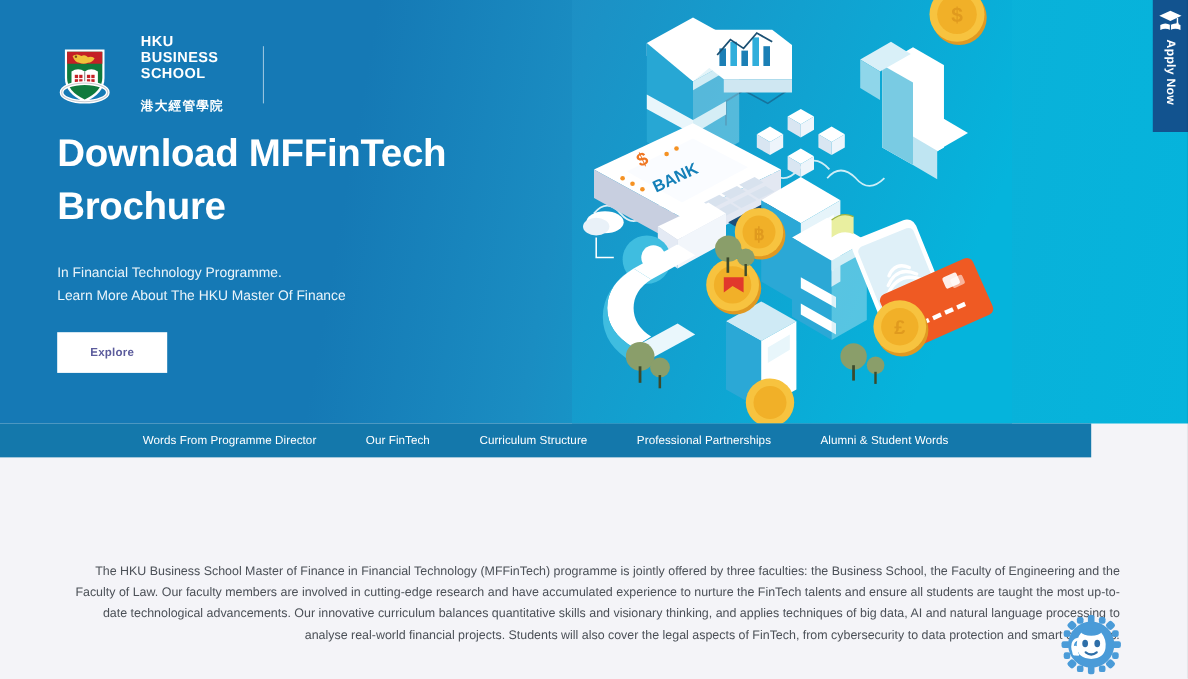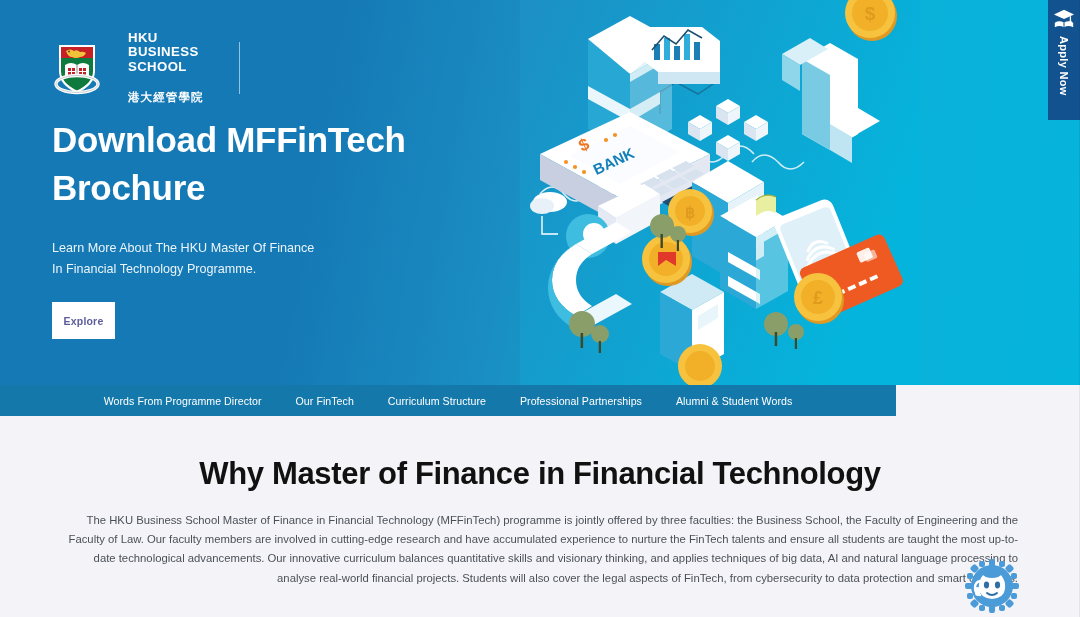--- a/index.html
+++ b/index.html
@@ -47,21 +47,21 @@
   .hero-h1 {
     position:absolute; left:52px; top:116px; width:480px;
     color:#fff; font-size:35px; line-height:48px; font-weight:bold;
     letter-spacing:-.3px;
   }
   .hero-sub {
     position:absolute; left:52px; top:238px; width:420px;
     color:#eaf4fa; font-size:12.6px; line-height:20.5px; font-weight:500;
   }
   .explore-btn {
-    position:absolute; left:52px; top:302px; width:63px; height:37px;
+    position:absolute; left:52px; top:302px; width:100px; height:37px;
     background:#fff; border:0; cursor:pointer;
     color:#5c5c9c; font-size:10.5px; font-weight:bold;
     font-family:"Liberation Sans", sans-serif;
     letter-spacing:.2px;
   }
 
   
   .apply-tab {
     position:absolute; right:0px; top:0px; width:32px; height:120px;
     background:#12538f; cursor:pointer;
@@ -69,23 +69,23 @@
     padding-top:8px; z-index:40;
   }
   .apply-tab .cap { width:22px; height:22px; }
   .apply-tab .vtext {
     color:#fff; font-size:11px; font-weight:bold; letter-spacing:.3px;
     writing-mode:vertical-rl; margin-top:6px;
   }
 
   
   .navstrip {
-    position:absolute; left:0; top:385px; width:896px; height:31px;
+    position:absolute; left:0; top:385px; width:992px; height:31px;
     background:#1478ab;
-    display:flex; align-items:center; justify-content:center; gap:0px;
+    display:flex; align-items:center; justify-content:center; gap:11px;
   }
   .navstrip a {
     color:#fff; font-size:10.6px; text-decoration:none; font-weight:500;
     padding:0 17px; white-space:nowrap; letter-spacing:.05px;
   }
 
   
   .section { position:absolute; left:0; top:416px; width:1080px; height:201px; background:#f4f4f8; }
   .sec-title {
     position:absolute; left:0; top:40px; width:1080px; text-align:center;
@@ -357,22 +357,22 @@
       <div class="l1">HKU</div>
       <div class="l1">BUSINESS</div>
       <div class="l1">SCHOOL</div>
       <div class="logo-cn">港大經管學院</div>
     </div>
     <div class="logo-div"></div>
   </div>
 
   <h1 class="hero-h1">Download MFFinTech Brochure</h1>
   <div class="hero-sub">
+    <div>In Financial Technology Programme.</div>
     <div>Learn More About The HKU Master Of Finance</div>
-    <div>In Financial Technology Programme.</div>
   </div>
   <button class="explore-btn">Explore</button>
 
   <div class="apply-tab">
     <svg class="cap" viewBox="0 0 24 24" xmlns="http://www.w3.org/2000/svg">
       <polygon points="12,2 23,7 12,12 1,7" fill="#ffffff"></polygon>
       <path d="M19 9 v5" stroke="#ffffff" stroke-width="1.4" fill="none"></path>
       <circle cx="19" cy="15" r="1.3" fill="#ffffff"></circle>
       <path d="M2 16 q5 -3 10 0 q5 -3 10 0 v5 q-5 -2.6 -10 0 q-5 -2.6 -10 0 z" fill="#ffffff"></path>
       <path d="M12 16 v5" stroke="#12538f" stroke-width="1.1" fill="none"></path>
@@ -383,21 +383,20 @@
 
 <nav class="navstrip">
   <a href="#">Words From Programme Director</a>
   <a href="#">Our FinTech</a>
   <a href="#">Curriculum Structure</a>
   <a href="#">Professional Partnerships</a>
   <a href="#">Alumni &amp; Student Words</a>
 </nav>
 
 <section class="section">
-  <h2 class="sec-title">Why Master of Finance in Financial Technology</h2>
   <p class="sec-body">The HKU Business School Master of Finance in Financial Technology (MFFinTech) programme is jointly offered by three faculties: the Business School, the Faculty of Engineering and the Faculty of Law. Our faculty members are involved in cutting-edge research and have accumulated experience to nurture the FinTech talents and ensure all students are taught the most up-to-date technological advancements. Our innovative curriculum balances quantitative skills and visionary thinking, and applies techniques of big data, AI and natural language processing to analyse real-world financial projects. Students will also cover the legal aspects of FinTech, from cybersecurity to data protection and smart contracts.</p>
 </section>
 
 <div class="chatbot">
   <svg width="58" height="58" viewBox="0 0 58 58" xmlns="http://www.w3.org/2000/svg">
     <g fill="#4a9bd8">
       <circle cx="29" cy="29" r="21"></circle>
       <g>
         <rect x="26" y="2" width="6" height="8" rx="2"></rect>
           <rect x="26" y="48" width="6" height="8" rx="2"></rect>

